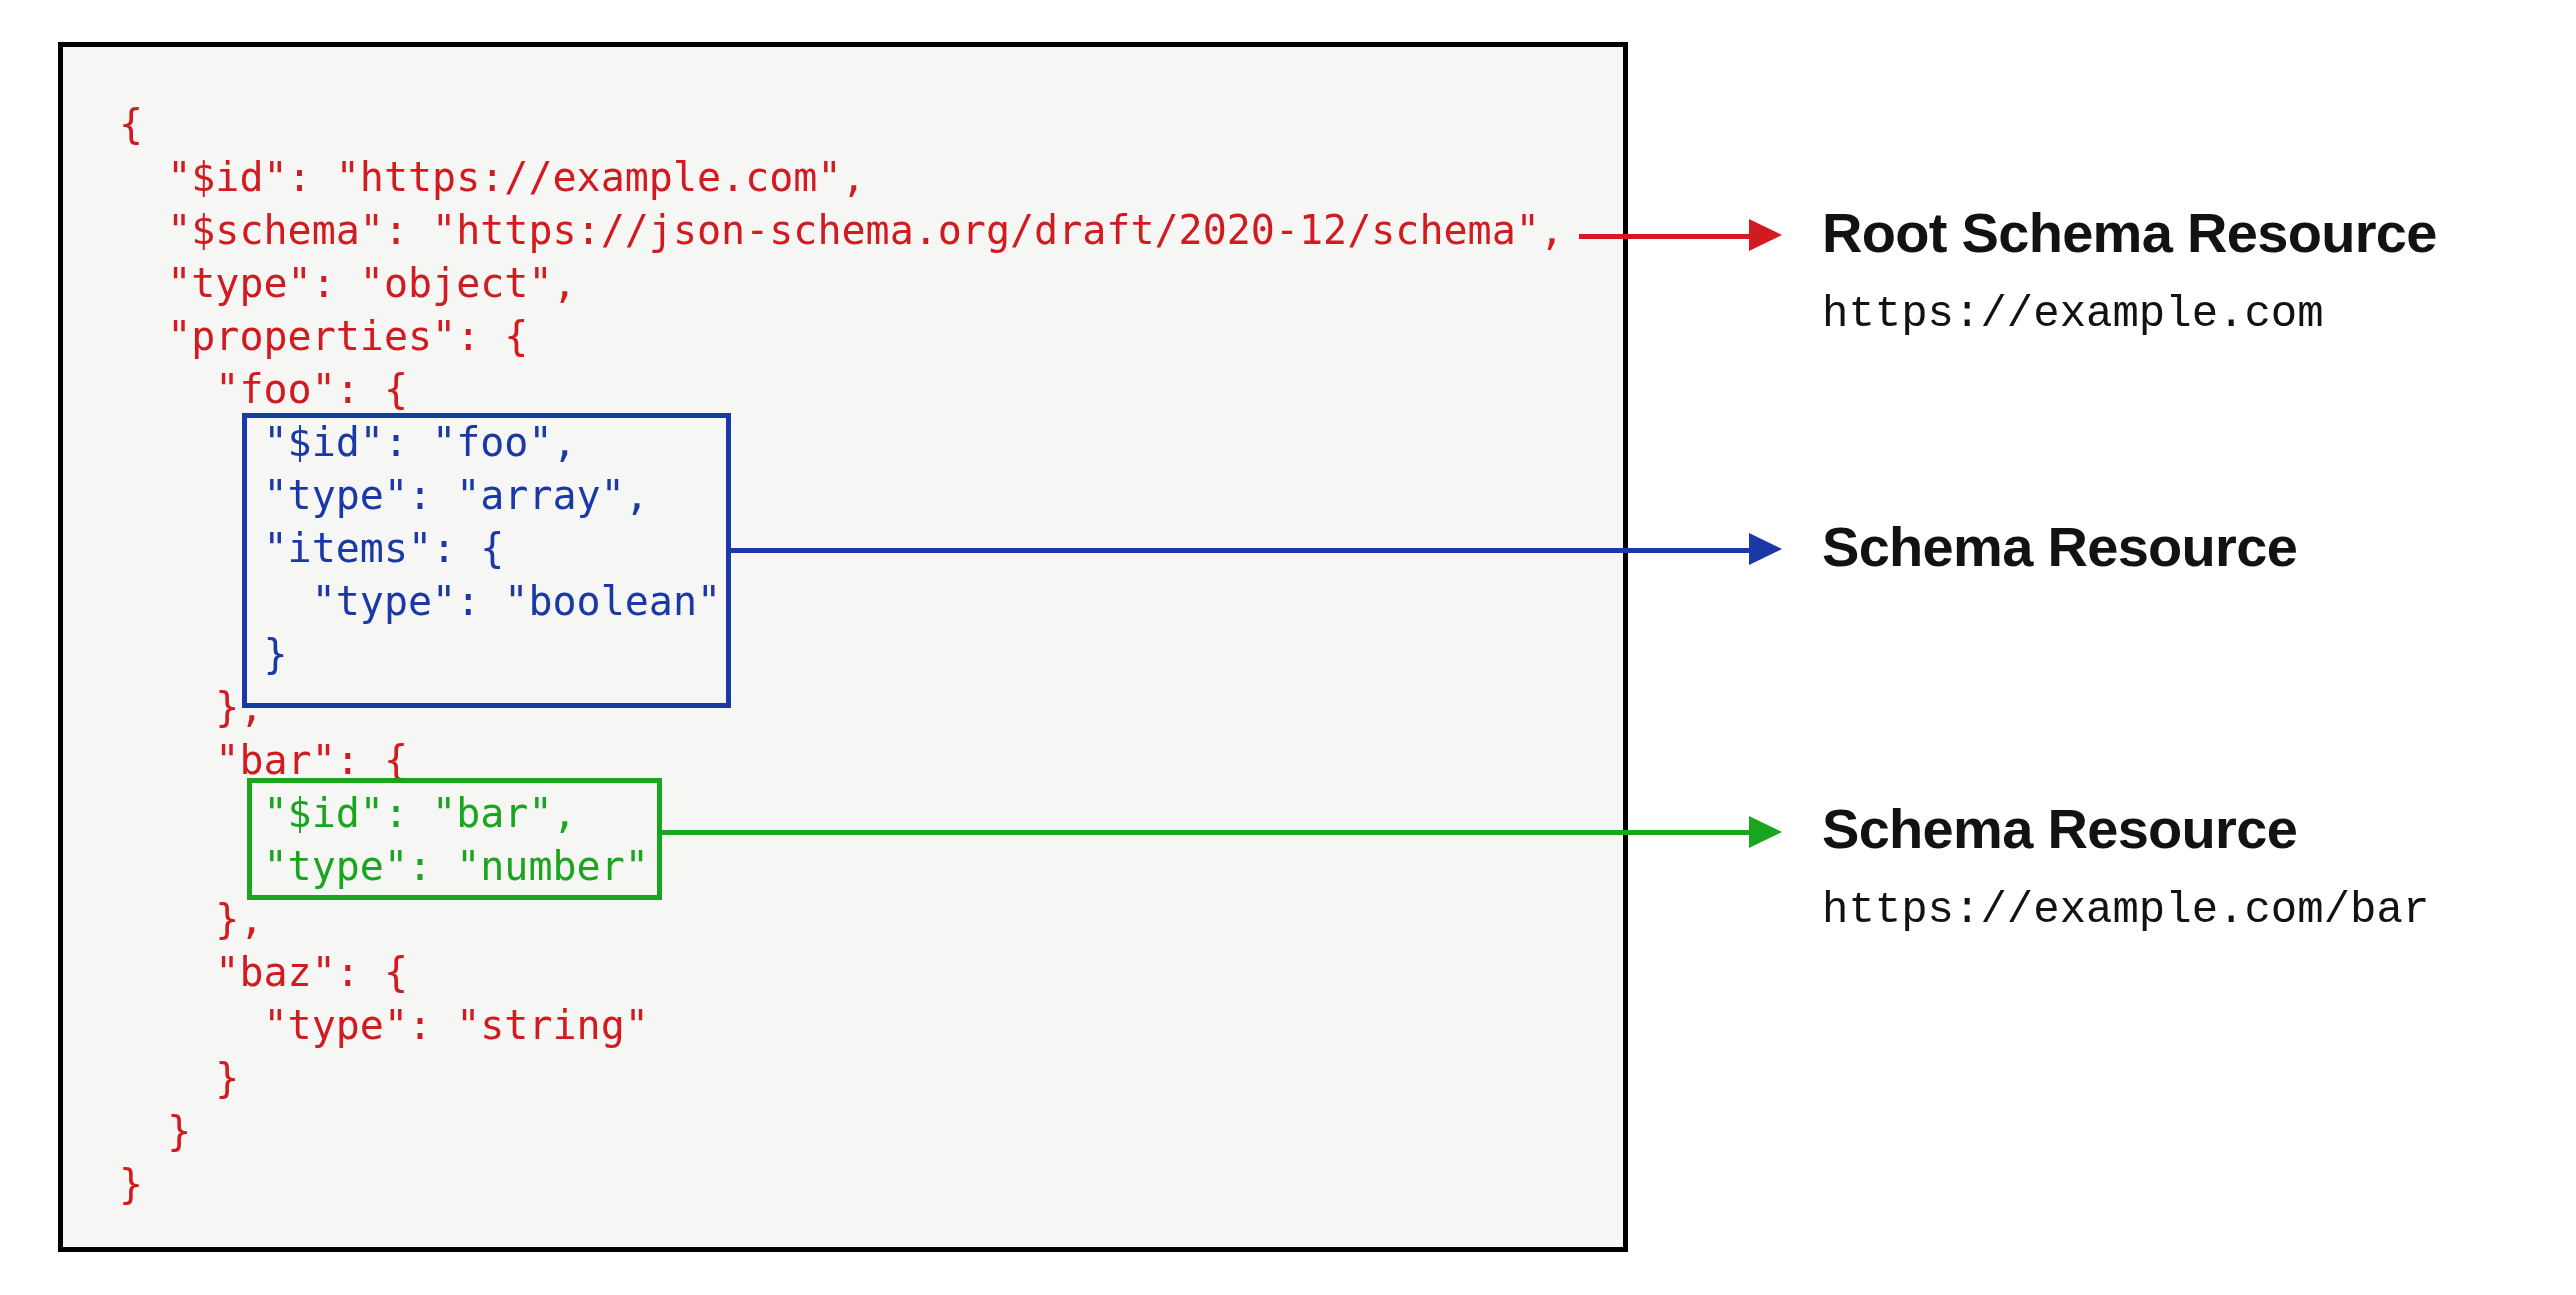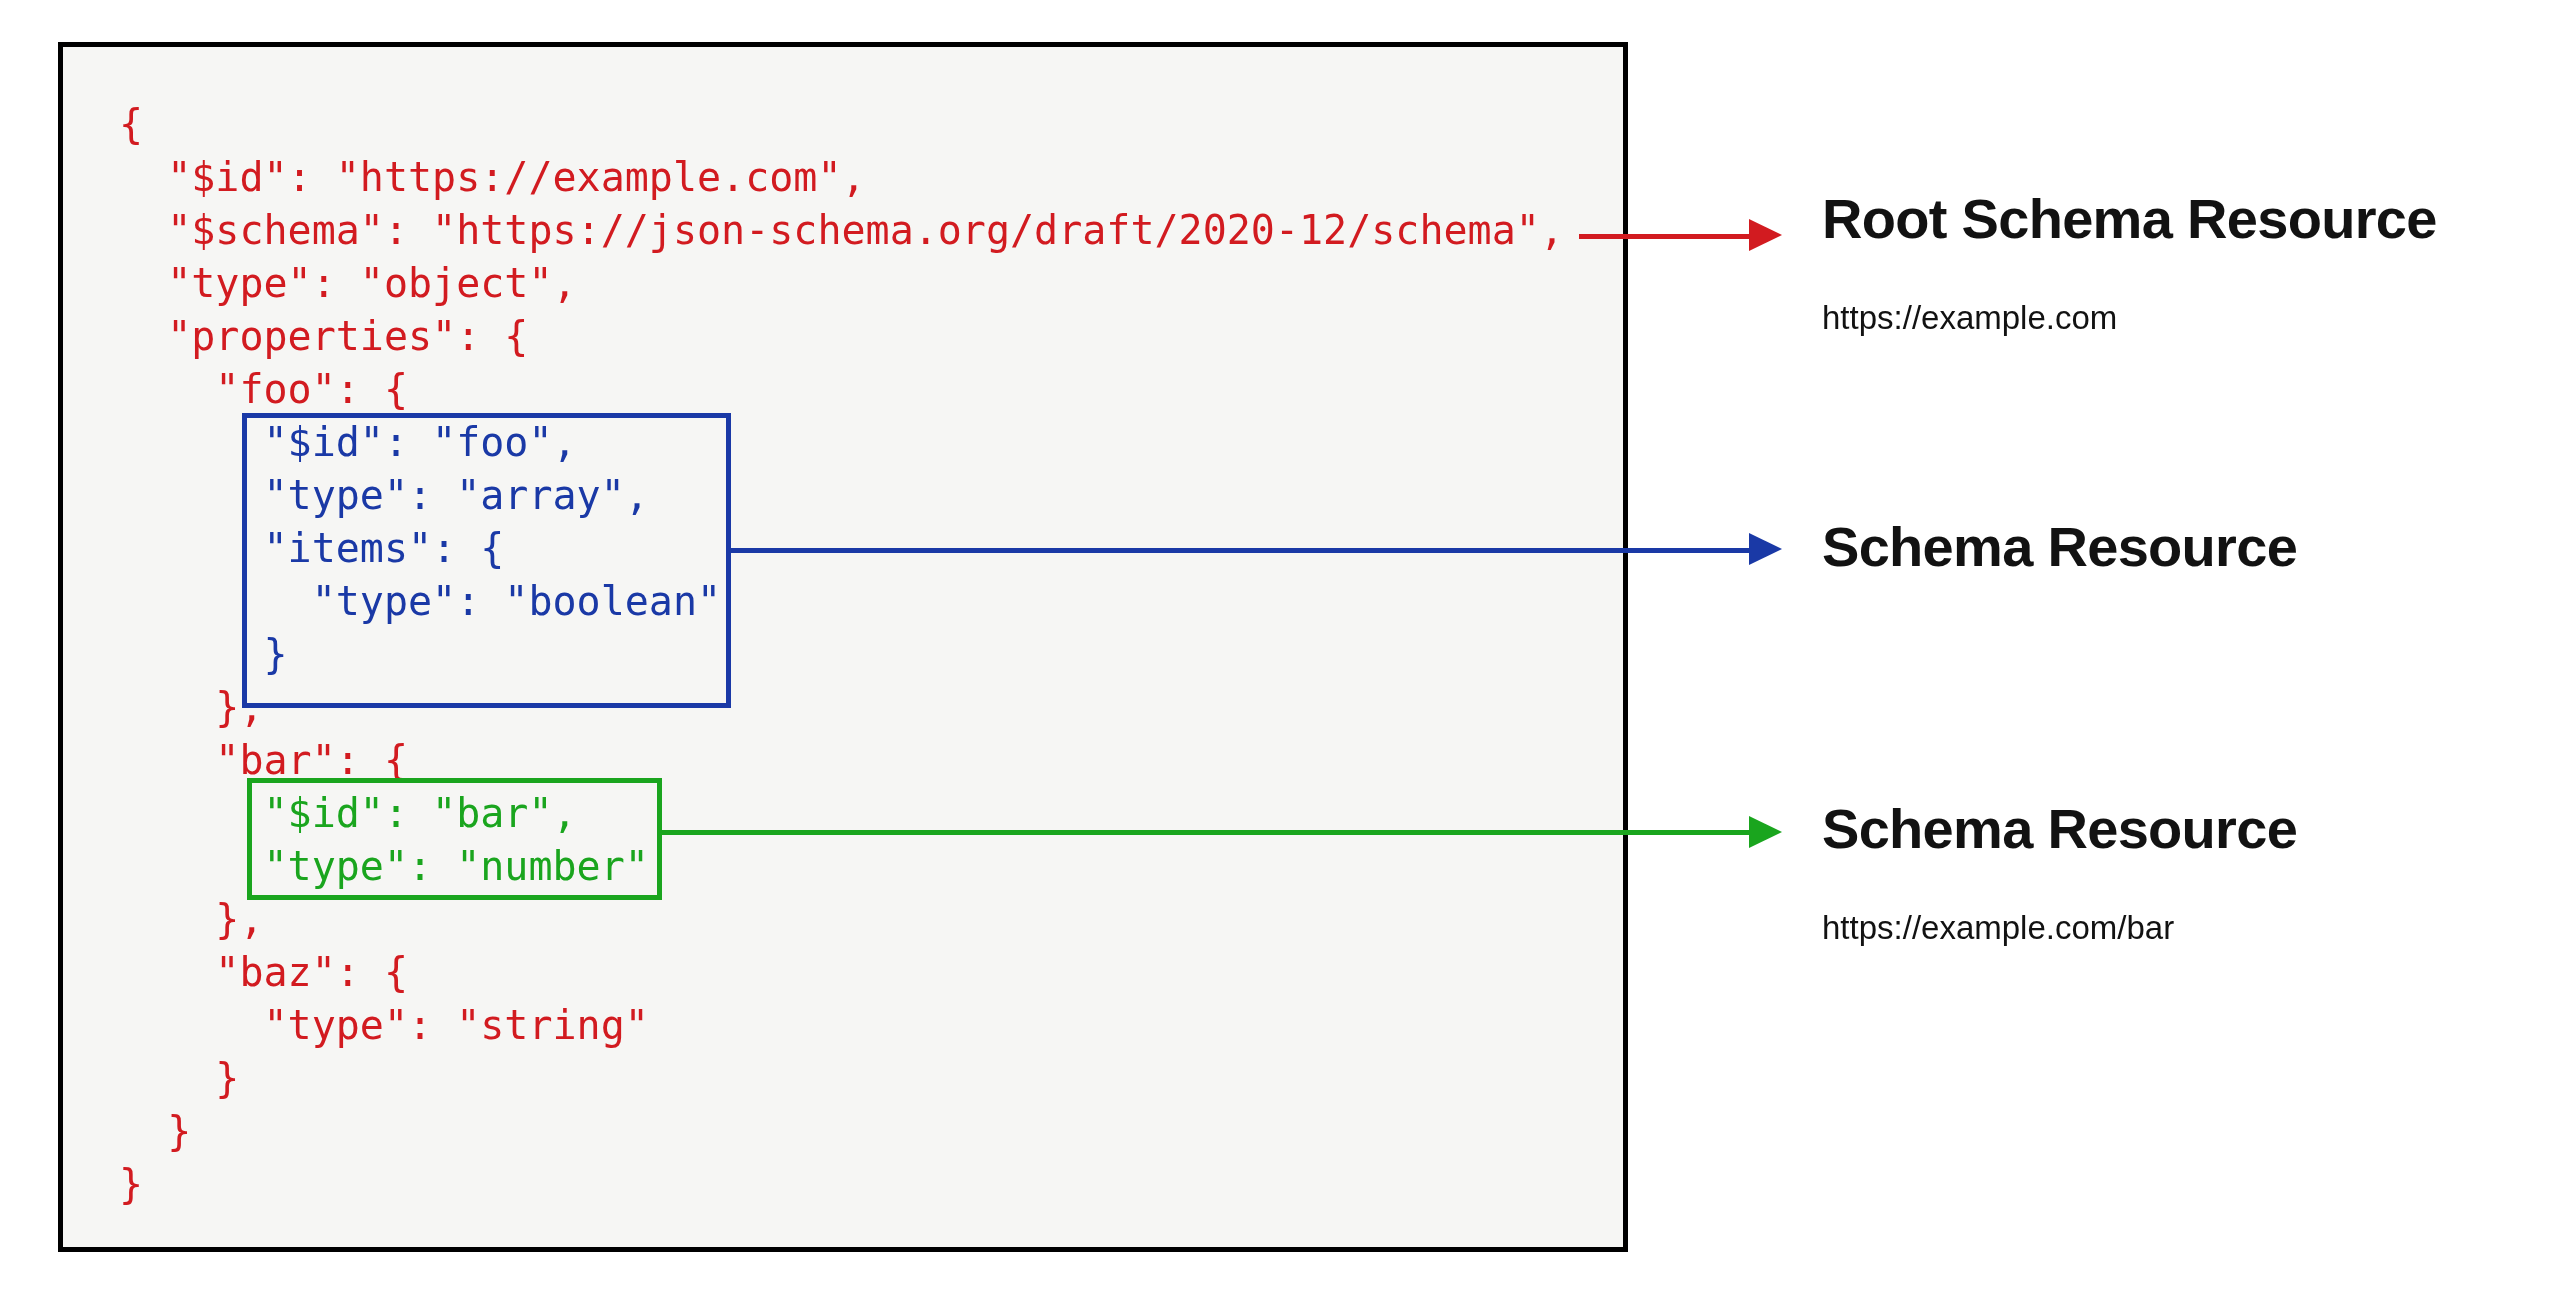--- a/index.html
+++ b/index.html
@@ -88,36 +88,36 @@
   .arrow-head.blue  { border-left-color: var(--blue,  #1a39a6); left: 1749px; top: 533px;  }
   .arrow-line.green { background: var(--green, #1aa51e); left: 661px;  top: 830px; width: 1091px; }
   .arrow-head.green { border-left-color: var(--green, #1aa51e); left: 1749px; top: 816px; }
 
   
   .label {
     position: absolute;
     left: 1822px;
     z-index: 9;
   }
-  .label.l1 { top: 191px; }
+  .label.l1 { top: 205px; }
   .label.l2 { top: 519px; }
   .label.l3 { top: 801px; }
   .label-title {
     font-family: "Liberation Sans", sans-serif;
     font-weight: bold;
     font-size: 56px;
     line-height: 56px;
     letter-spacing: -0.7px;
     color: var(--ink, #111);
     white-space: nowrap;
   }
   .label-url {
-    margin-top: 49px;
-    font-family: Liberation Sans, sans-serif;
-    font-size: 33px;
+    margin-top: 32px;
+    font-family: Liberation Mono, monospace;
+    font-size: 44px;
     line-height: 43px;
     color: var(--ink, #111);
     white-space: nowrap;
   }
 </style>
 </head>
 <body>
 
 <div class="stage">
 

